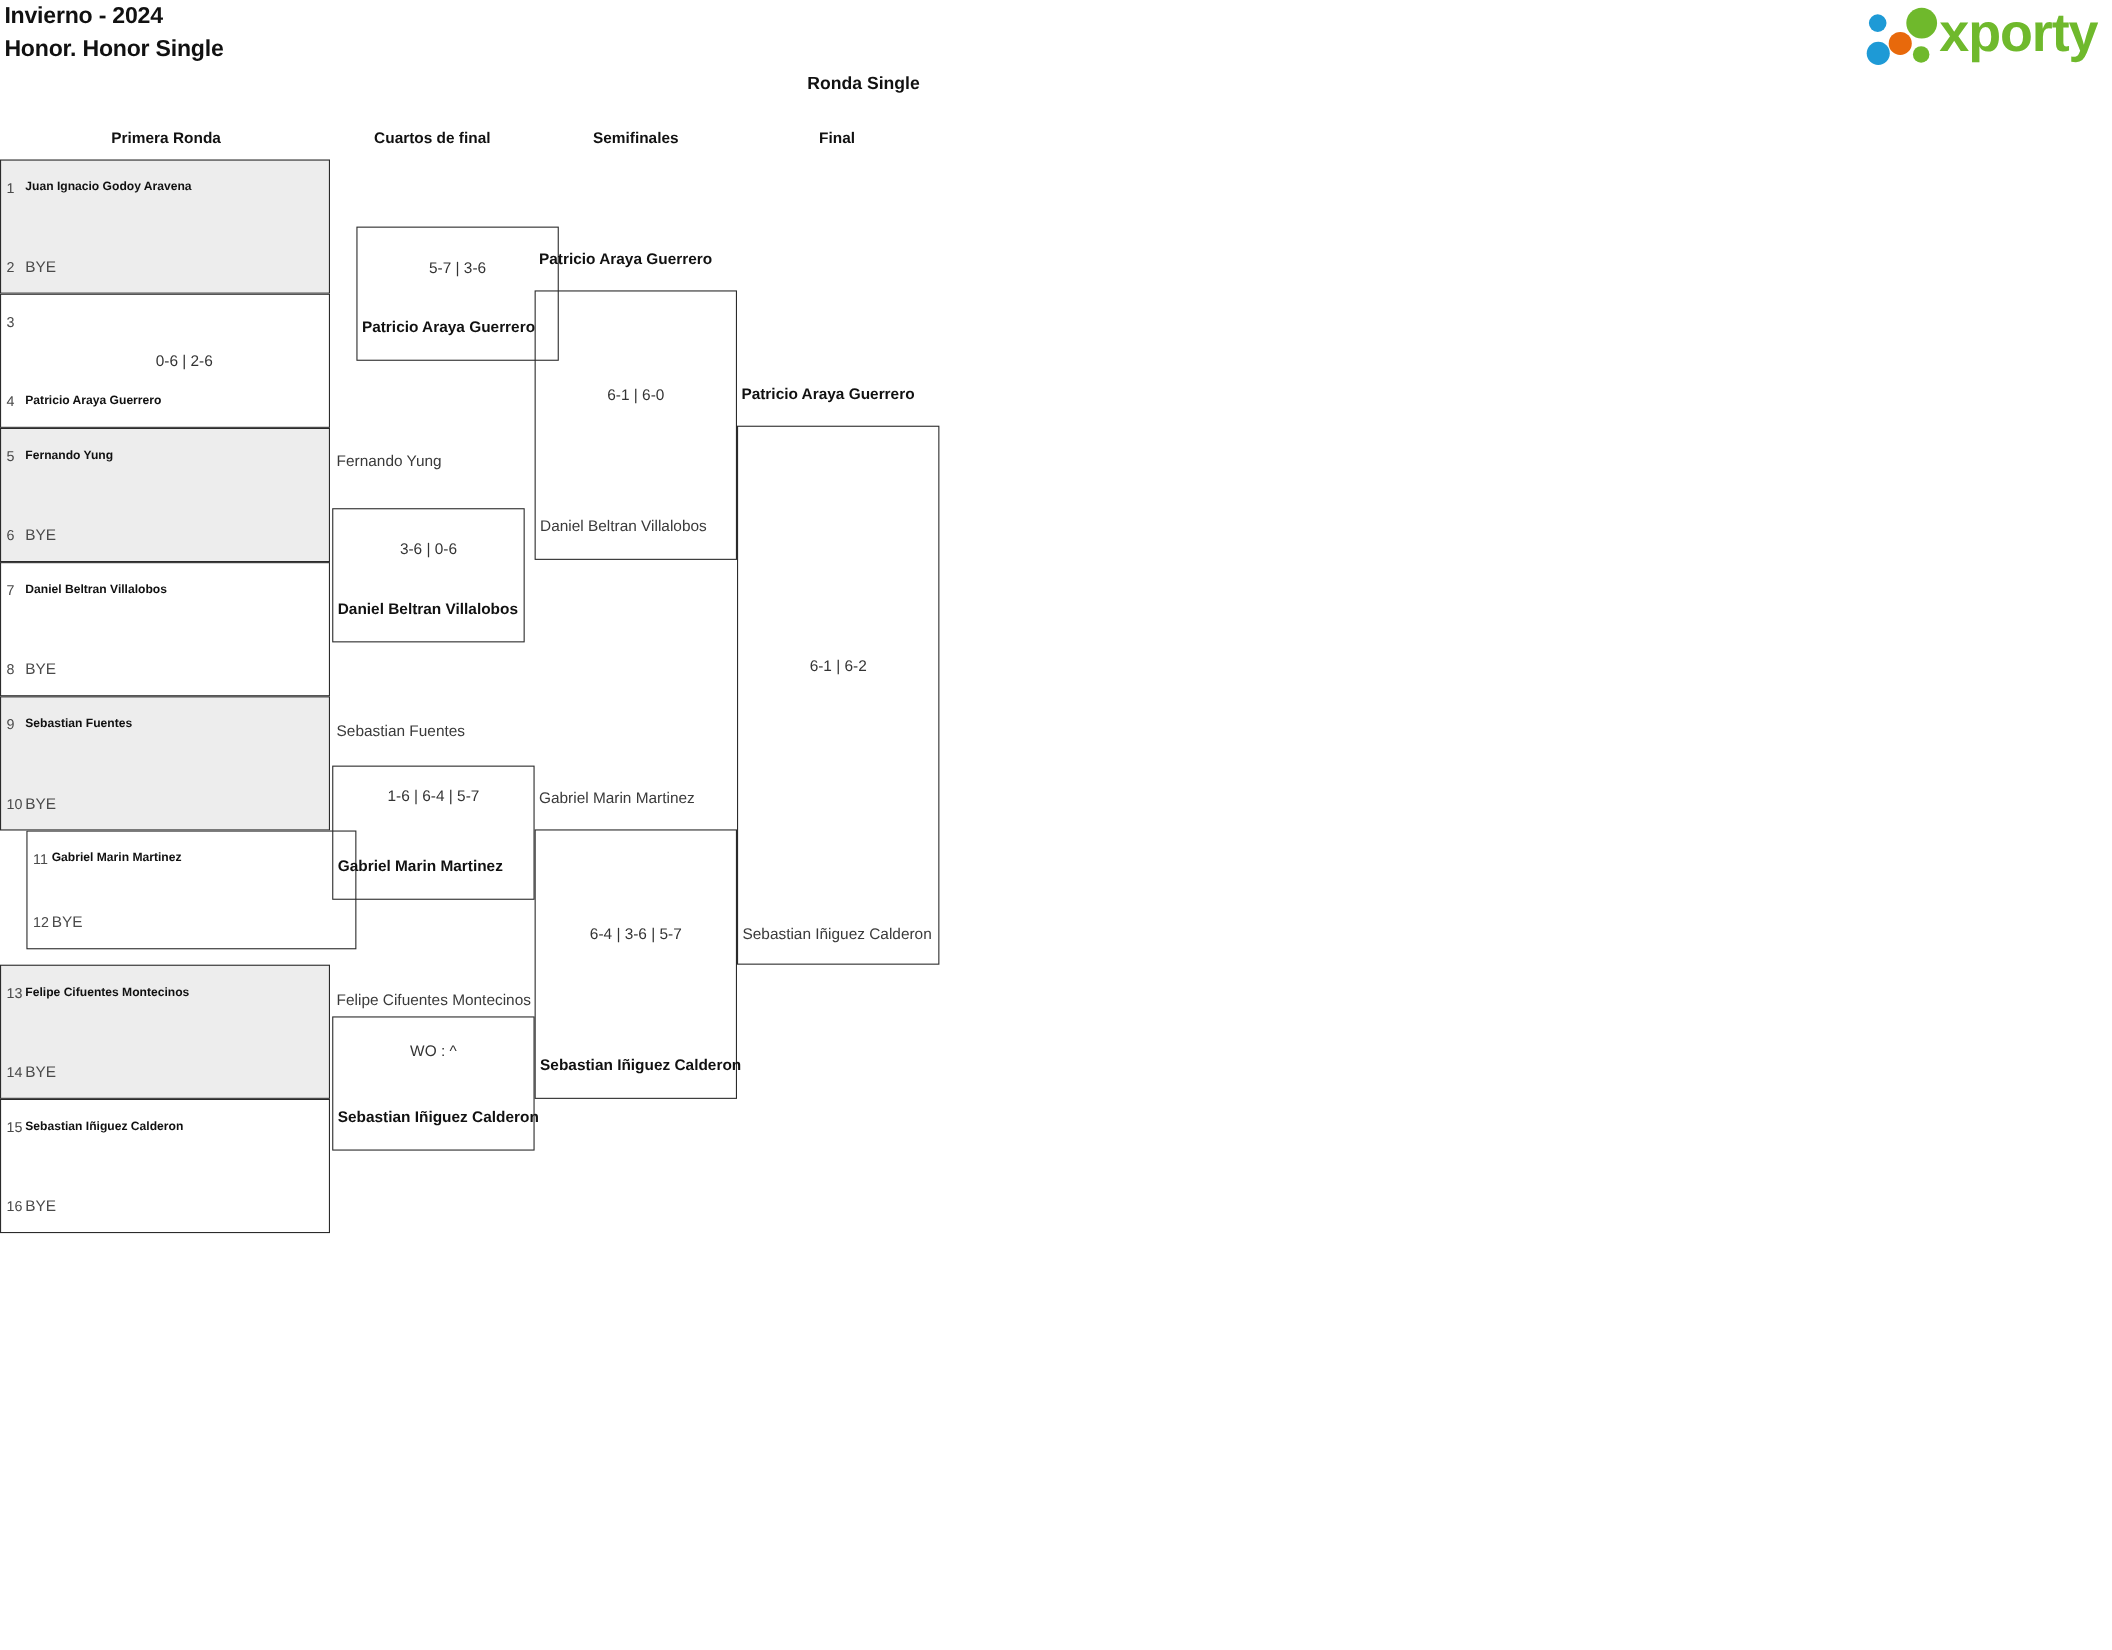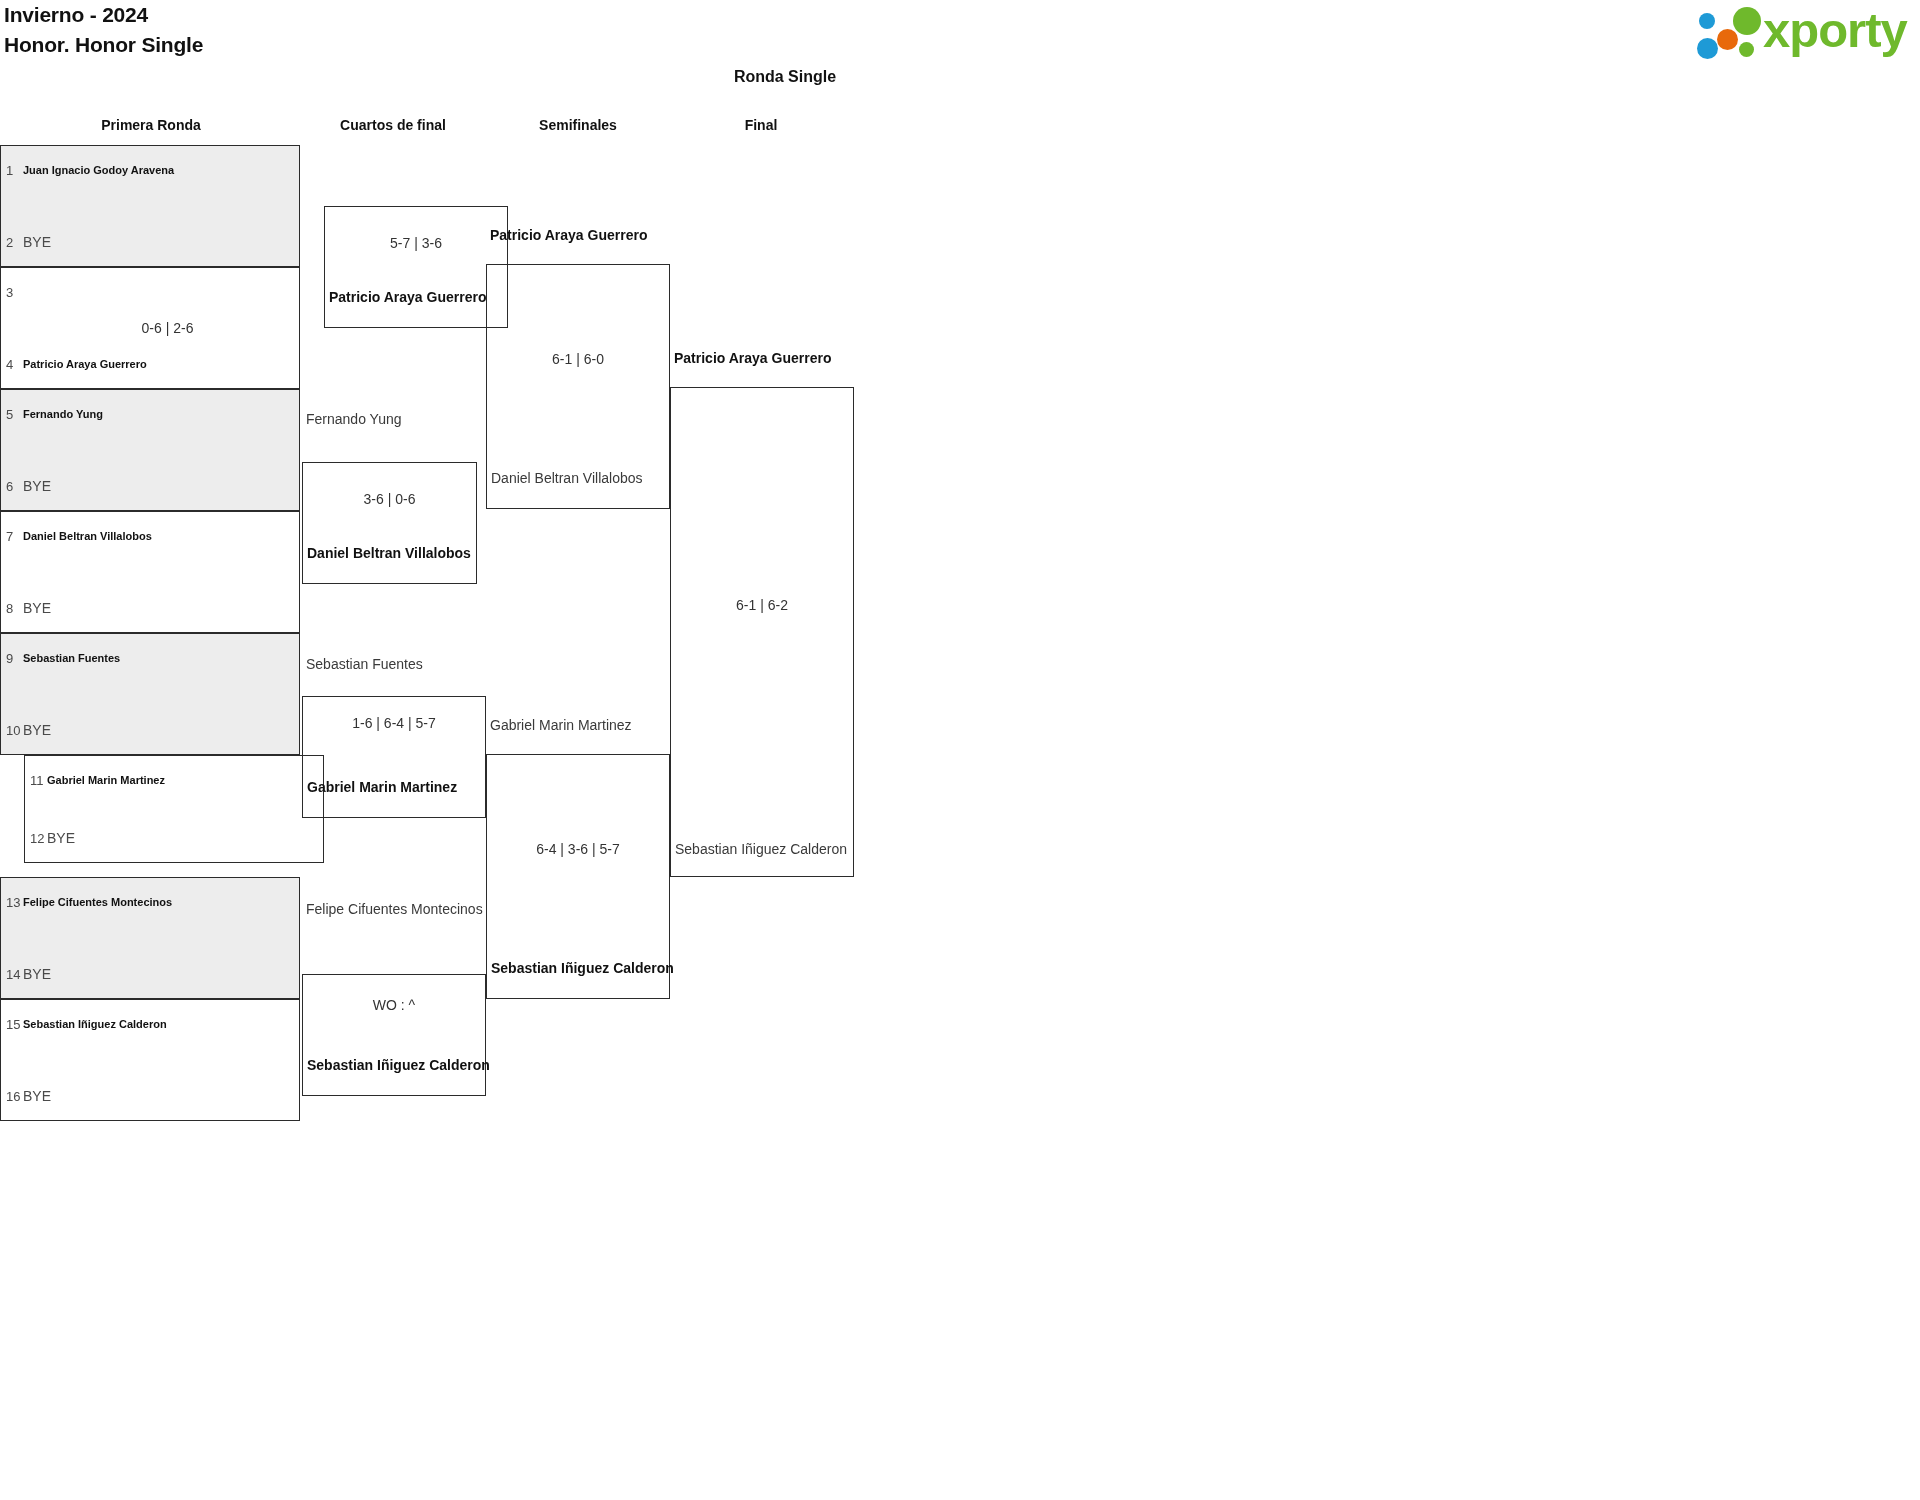--- a/index.html
+++ b/index.html
@@ -299,21 +299,21 @@
   <div class="mbox-winner" style="left:4px; top:82px;">Daniel Beltran Villalobos</div>
 </div>
 <div class="advance-name lose" style="left:306px; top:656px;">Sebastian Fuentes</div>
 
 <div class="mbox" style="left:302px; top:696px; width:184px; height:122px;">
   <div class="mbox-score" style="top:18px;">1-6 | 6-4 | 5-7</div>
   <div class="mbox-winner" style="left:4px; top:82px;">Gabriel Marin Martinez</div>
 </div>
 <div class="advance-name lose" style="left:306px; top:901px;">Felipe Cifuentes Montecinos</div>
 
-<div class="mbox" style="left:302px; top:974px; width:184px; height:122px;">
+<div class="mbox" style="left:302px; top:924px; width:184px; height:122px;">
   <div class="mbox-score" style="top:22px;">WO : ^</div>
   <div class="mbox-winner" style="left:4px; top:82px;">Sebastian Iñiguez Calderon</div>
 </div>
 
 <div class="mbox" style="left:486px; top:264px; width:184px; height:245px;">
   <div class="mbox-score" style="top:86px;">6-1 | 6-0</div>
   <div class="mbox-loser" style="left:4px; top:205px;">Daniel Beltran Villalobos</div>
 </div>
 <div class="advance-name win" style="left:490px; top:227px;">Patricio Araya Guerrero</div>
 

